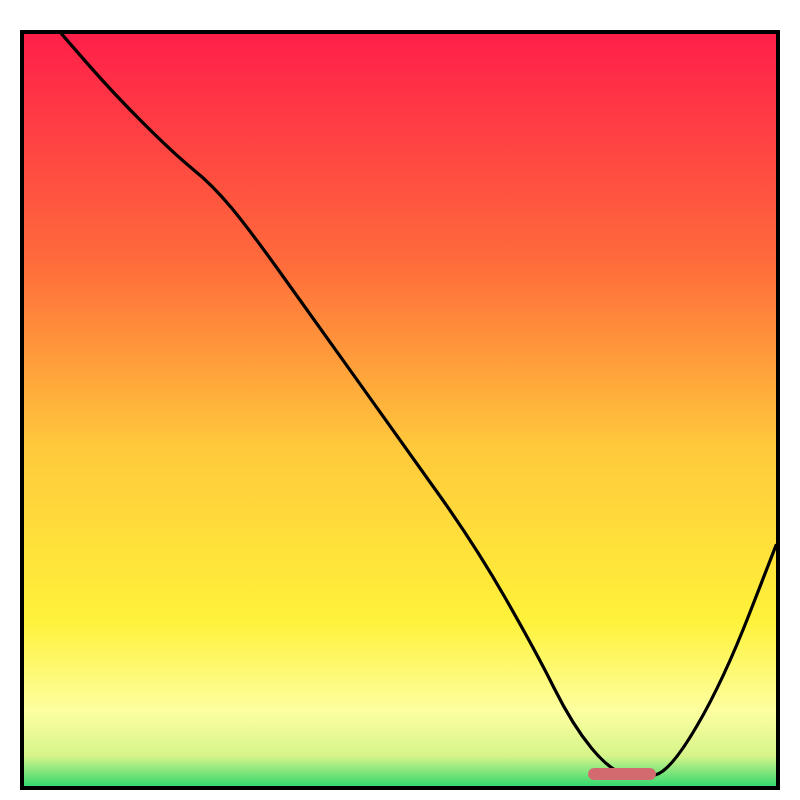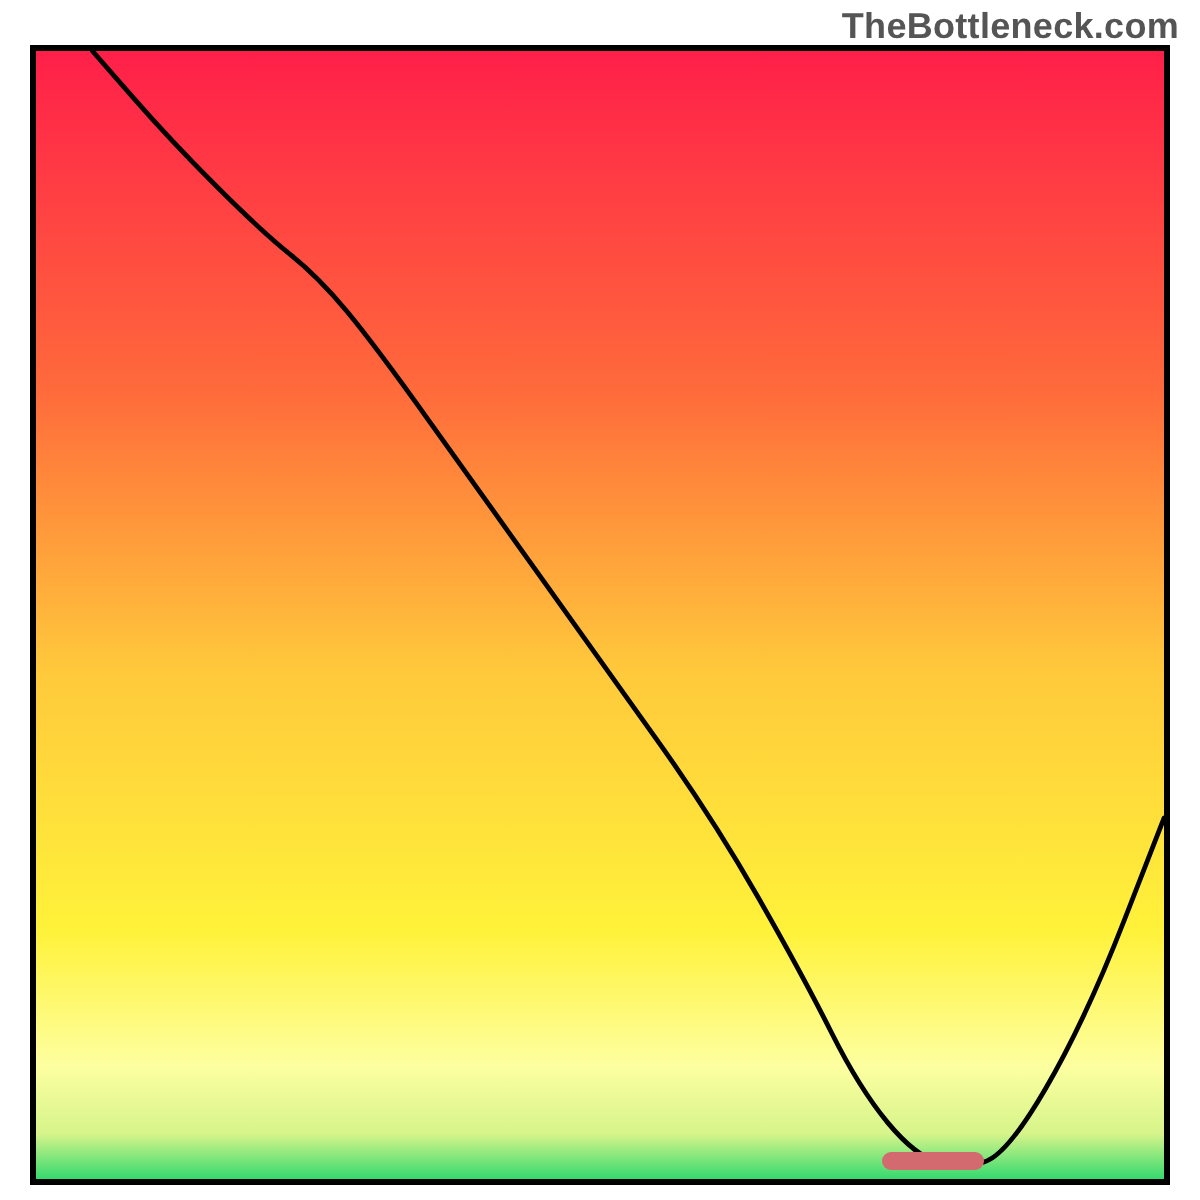--- a/index.html
+++ b/index.html
@@ -47,21 +47,20 @@
     height: 12px;
     border-radius: 6px;
     background: #d36a70;
     transform: translateY(-50%);
   }
 </style>
 </head>
 <body>
 
 <div class="container">
-  <div class="watermark">TheBottleneck.com</div>
 
   <div class="chart-frame">
     <svg class="gradient-bg" viewBox="0 0 752 752" preserveAspectRatio="none">
       <defs>
         <linearGradient id="bg-grad" x1="0" y1="0" x2="0" y2="1">
             <stop offset="0%" stop-color="#ff1f49"></stop>
             <stop offset="30%" stop-color="#ff6a3b"></stop>
             <stop offset="55.00000000000001%" stop-color="#ffc93b"></stop>
             <stop offset="78%" stop-color="#fff23a"></stop>
             <stop offset="90%" stop-color="#fdffa0"></stop>

